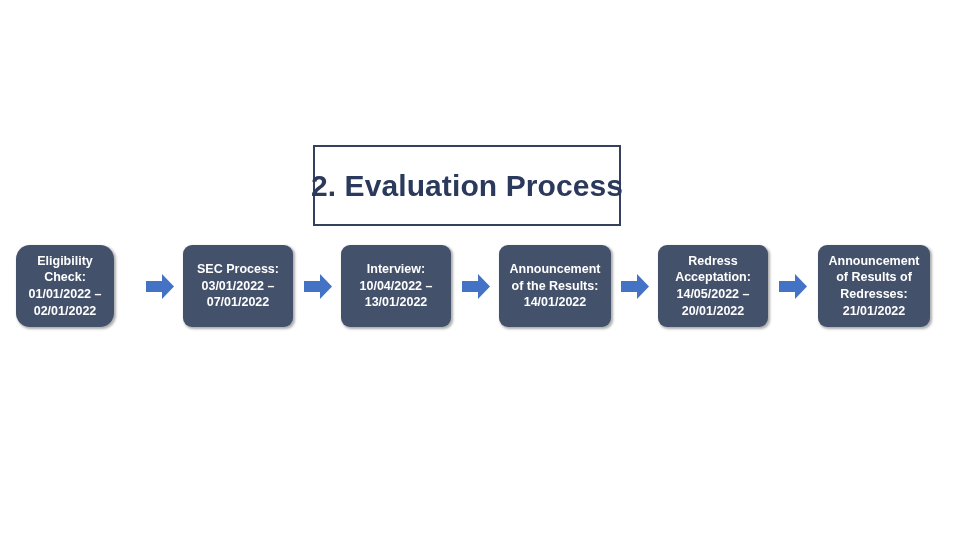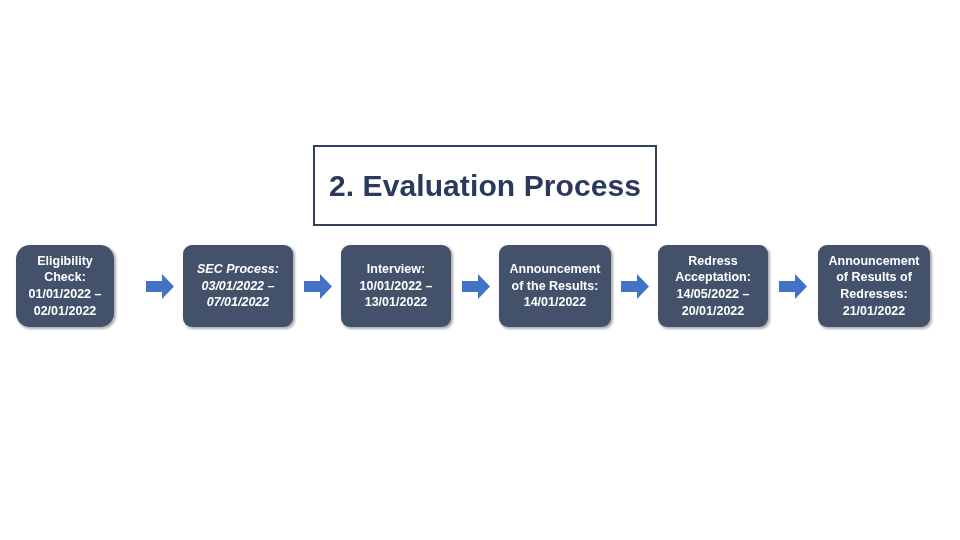--- a/index.html
+++ b/index.html
@@ -19,21 +19,21 @@
     position: relative;
     width: 960px;
     height: 540px;
   }
 
   
   #title-box {
     position: absolute;
     left: 313px;
     top: 145px;
-    width: 344px;
+    width: 308px;
     height: 81px;
     box-sizing: border-box;
     background: #ffffff;
     border: 2px solid #33405E;
     display: flex;
     align-items: center;
     justify-content: center;
   }
   #title-text {
     font-size: 30px;
@@ -70,21 +70,21 @@
     color: #ffffff;
     font-size: 12.5px;
     font-weight: bold;
     line-height: 1.33;
     text-align: center;
     white-space: pre-line;
   }
 
   
   #proc-box-0 { left: 16px;  width: 98px; border-radius: 14px; }
-  #proc-box-1 { left: 183px; width: 110px; font-style: italic; }
+  #proc-box-1 { left: 183px; width: 110px; }
   #proc-box-2 { left: 341px; width: 110px; }
   #proc-box-3 { left: 499px; width: 112px; }
   #proc-box-4 { left: 658px; width: 110px; }
   #proc-box-5 { left: 818px; width: 112px; }
 
   
   .flow-arrow {
     position: absolute;
     top: 29px;
     width: 28px;
@@ -132,21 +132,21 @@
     </div>
 
     <div class="flow-arrow" id="flow-arrow-1">
       <svg viewBox="0 0 28 25" xmlns="http://www.w3.org/2000/svg" aria-hidden="true">
         <polygon points="0,7 16,7 16,0 28,12.5 16,25 16,18 0,18" fill="#4472C4"></polygon>
       </svg>
     </div>
 
     <div class="proc-box" id="proc-box-2">
       <span class="proc-label">Interview:
-10/01/2022 –
+10/04/2022 –
 13/01/2022</span>
     </div>
 
     <div class="flow-arrow" id="flow-arrow-2">
       <svg viewBox="0 0 28 25" xmlns="http://www.w3.org/2000/svg" aria-hidden="true">
         <polygon points="0,7 16,7 16,0 28,12.5 16,25 16,18 0,18" fill="#4472C4"></polygon>
       </svg>
     </div>
 
     <div class="proc-box" id="proc-box-3">

